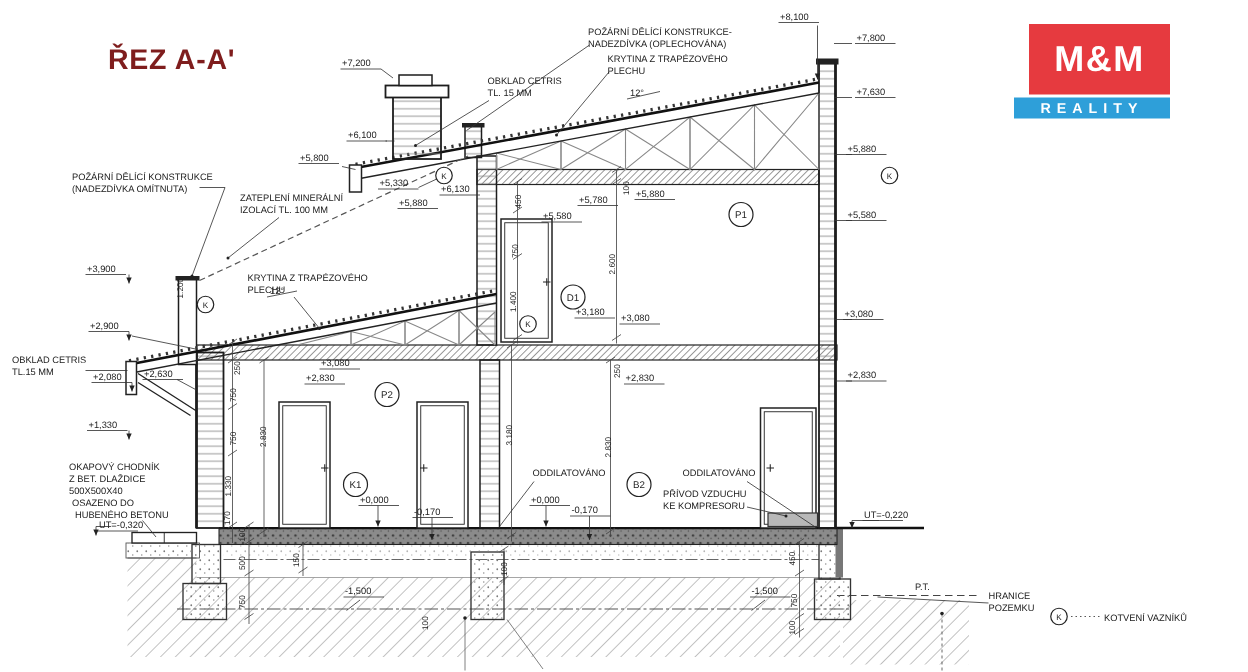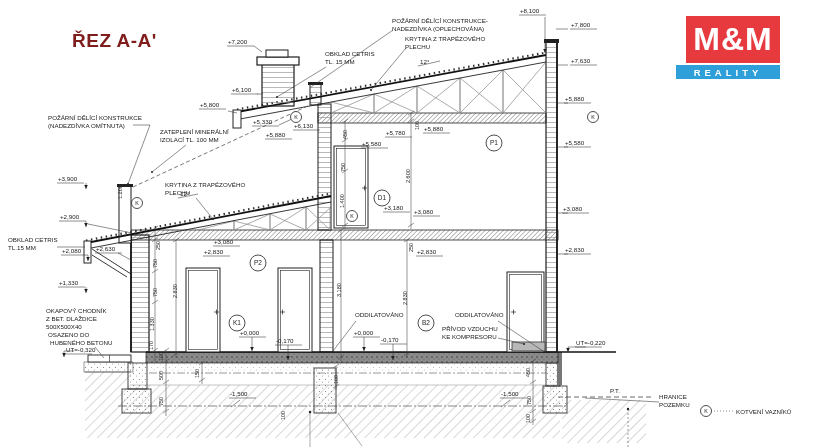--- a/index.html
+++ b/index.html
@@ -3,21 +3,21 @@
 <meta charset="utf-8">
 <style>
   html,body{margin:0;padding:0;background:#e9e9e9;}
   .stage{position:relative;width:832px;height:448px;background:#ffffff;overflow:hidden;
          font-family:"Liberation Sans",sans-serif;}
   .stage svg{position:absolute;left:0;top:0;}
   .title{position:absolute;left:72px;top:30px;font-size:19px;font-weight:bold;
          letter-spacing:.5px;color:#7f1d1d;}
   .logo{position:absolute;left:676px;top:16px;width:104px;}
   .logo-top{height:47px;display:flex;align-items:center;justify-content:center;
-            color:#fff;font-weight:900;font-size:32px;letter-spacing:1px;margin-left:10px;}
+            color:#fff;font-weight:900;font-size:24px;letter-spacing:1px;margin-left:10px;}
   .logo-bottom{height:14px;margin-top:2px;display:flex;align-items:center;justify-content:center;
                color:#fff;font-weight:bold;font-size:9.5px;letter-spacing:4px;}
   svg text{font-family:"Liberation Sans",sans-serif;fill:#222;}
 </style>
 </head>
 <body>
 
 <div class="stage">
 
   <svg id="dwg" width="832" height="448" viewBox="0 0 832 448">

